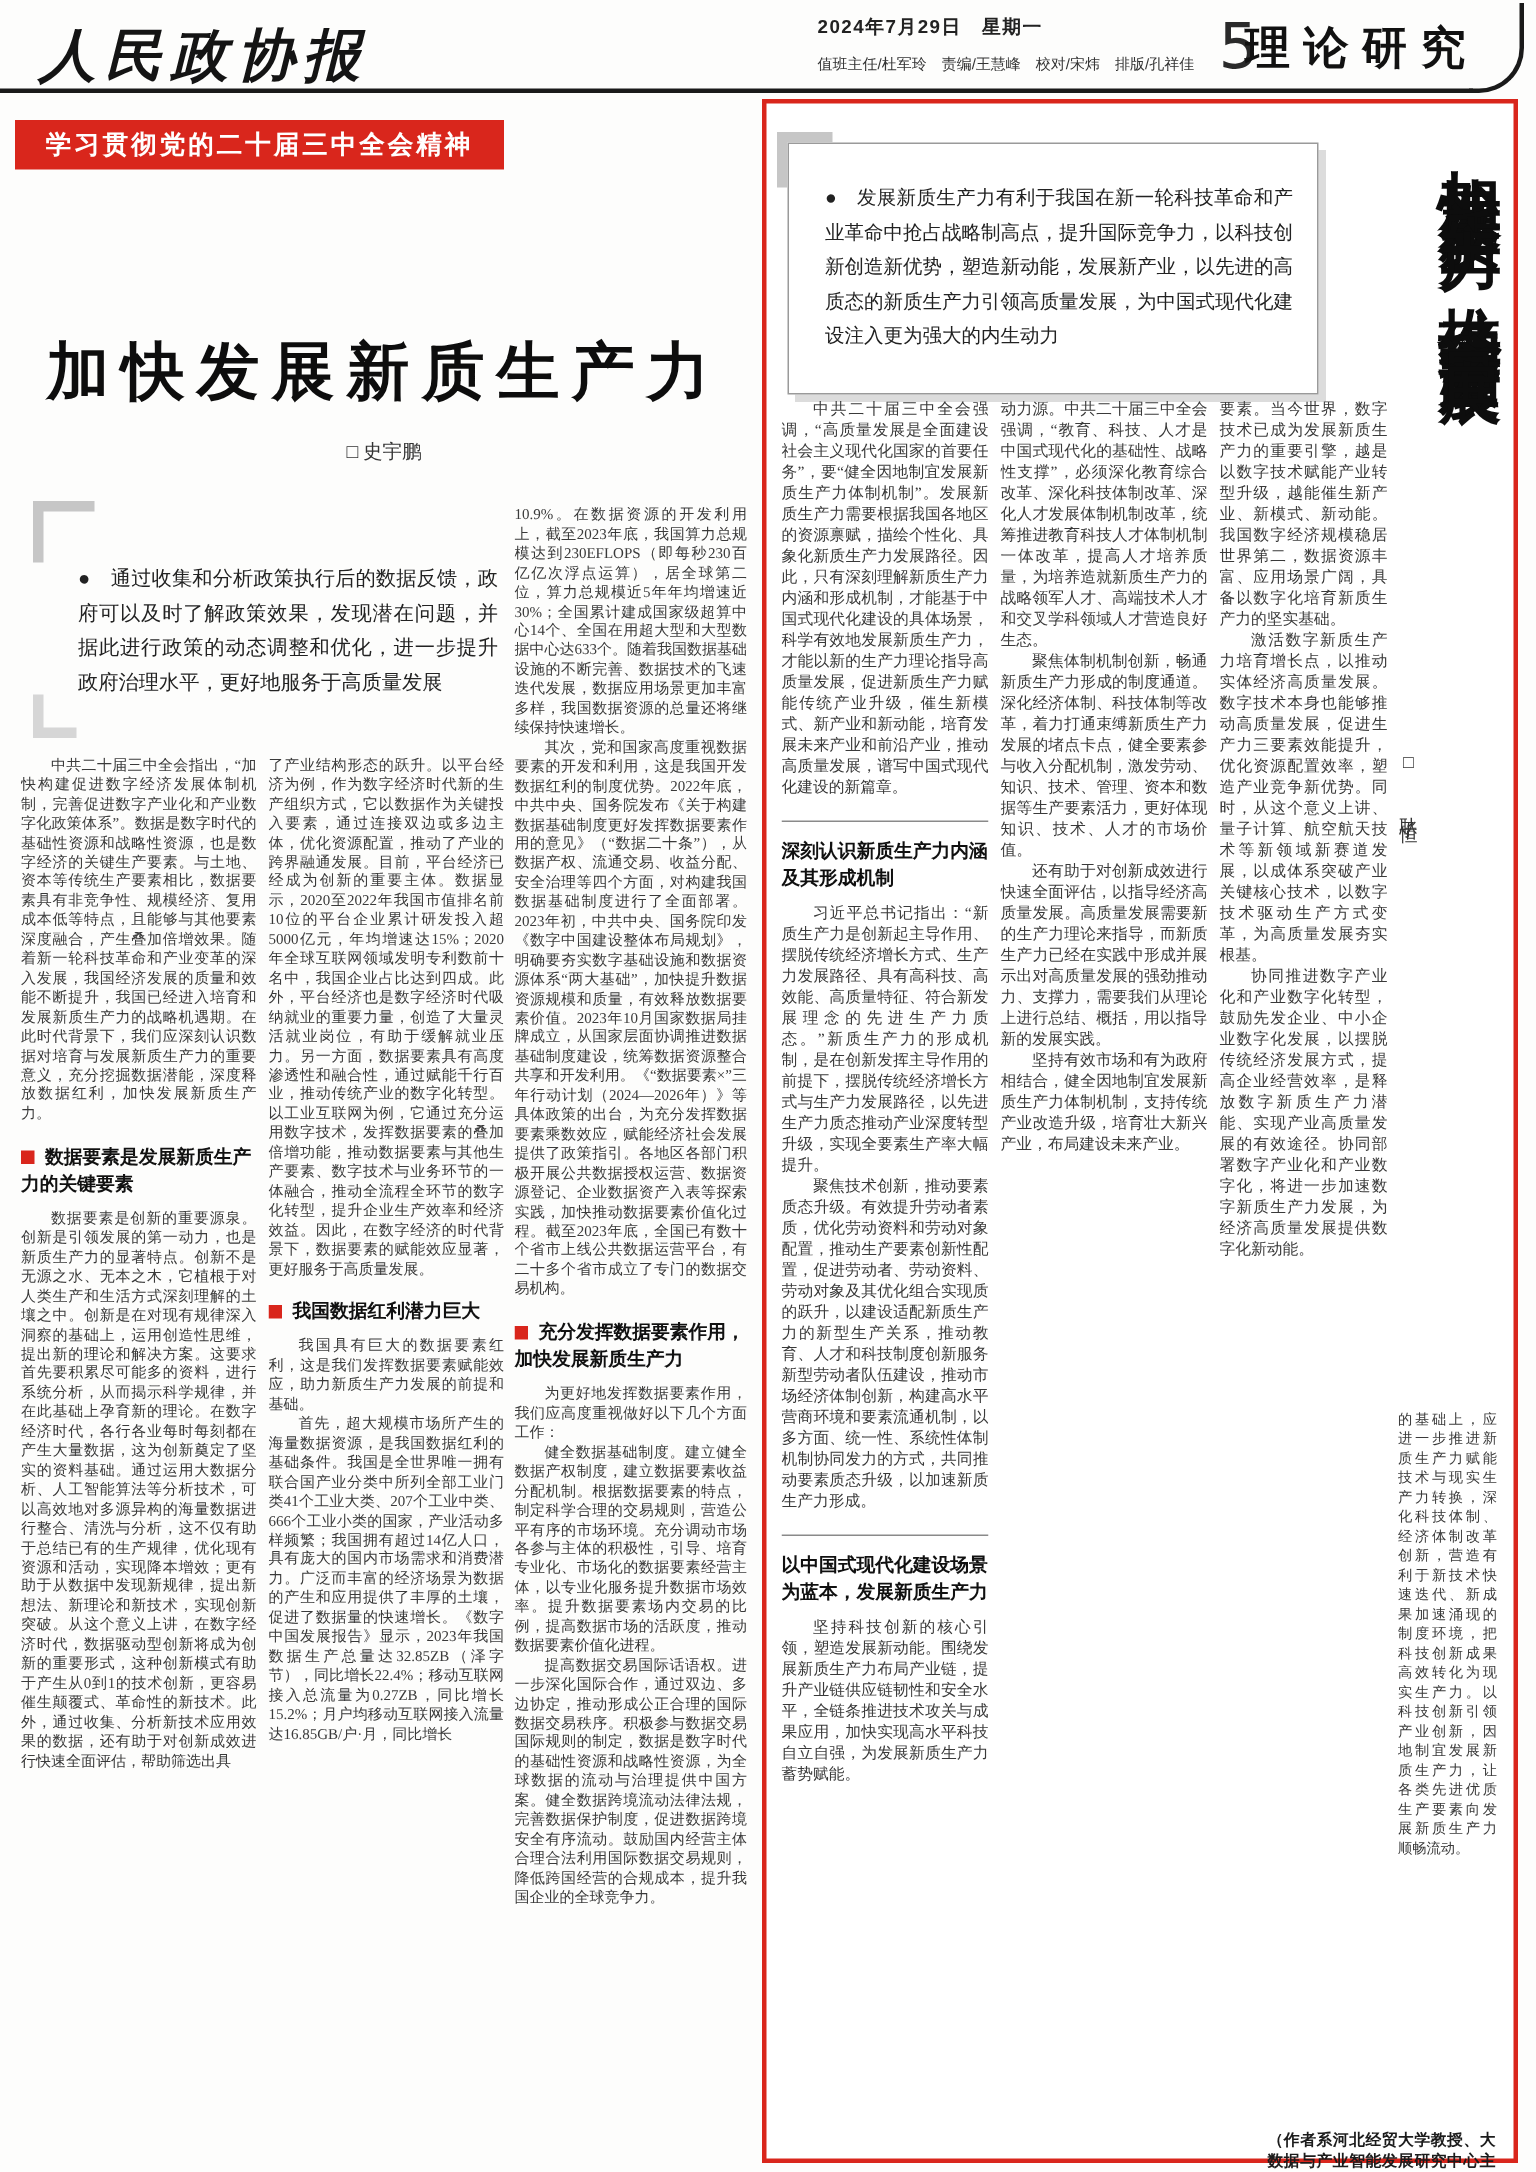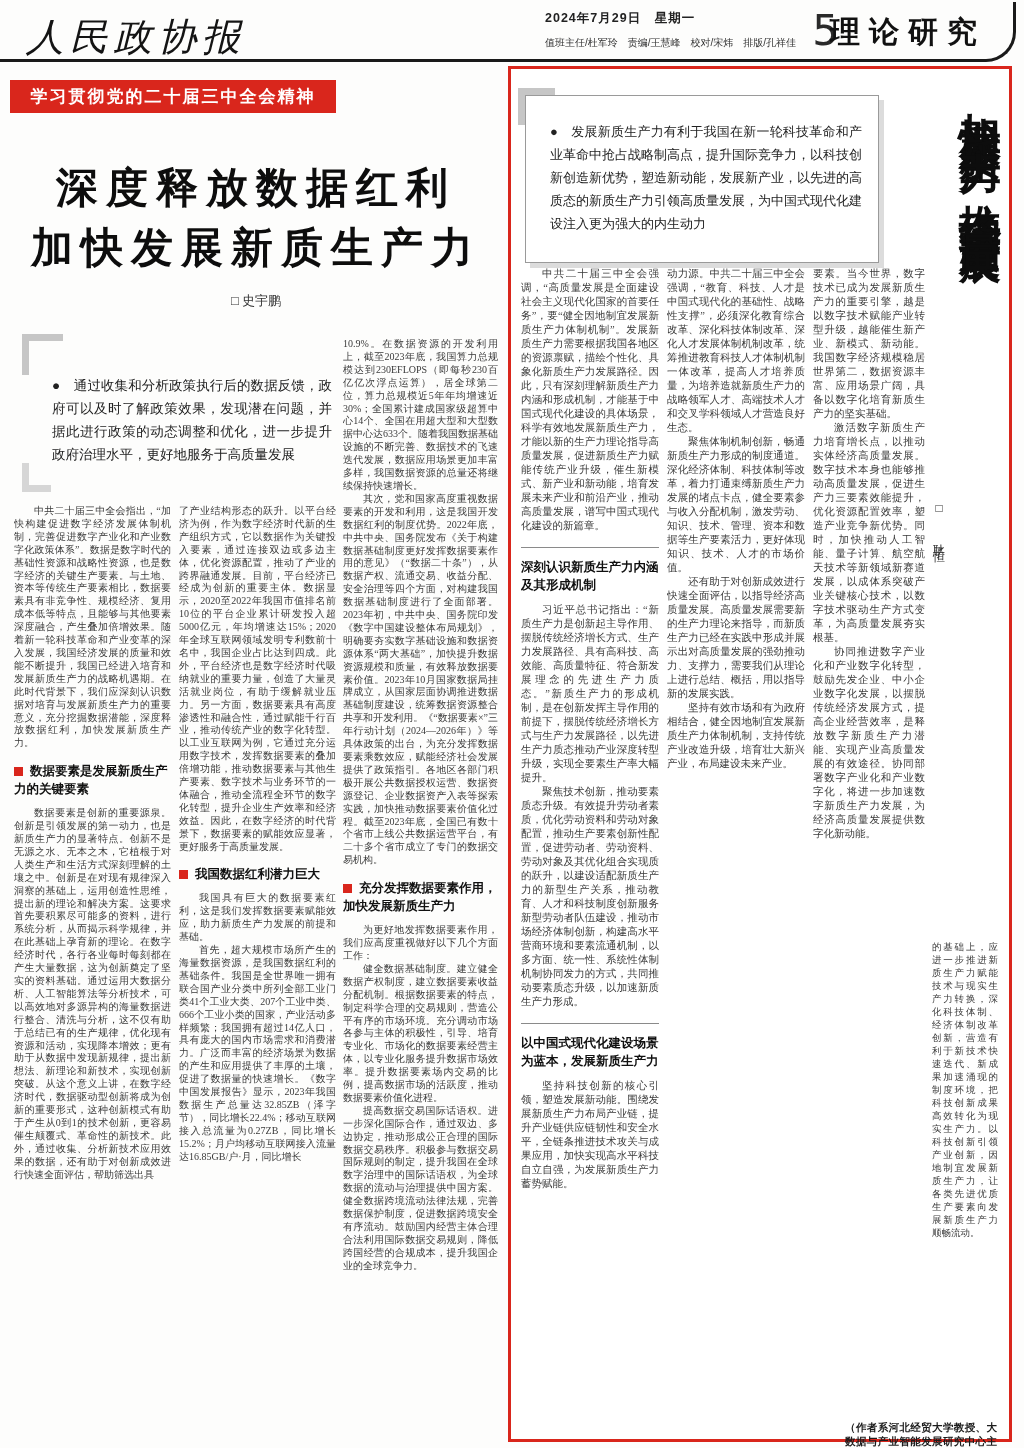--- a/index.html
+++ b/index.html
@@ -1,20 +1,20 @@
 <!DOCTYPE html>
 <html><head>
 <meta charset="utf-8">
 <style>
   html,body{margin:0;padding:0;background:#e8e8e6;}
   .page{position:relative;width:1024px;height:1448px;background:#fdfdfc;margin:0 auto;overflow:hidden;
         font-family:"Liberation Sans",sans-serif;color:#222;}
   
   .masthead{position:absolute;left:26px;top:12px;font-family:"DejaVu Serif",serif;
-            font-style:italic;font-weight:normal;font-size:38px;letter-spacing:6px;color:#141414;}
+            font-style:italic;font-weight:bold;font-size:38px;letter-spacing:6px;color:#141414;}
   .header-meta{position:absolute;left:545px;top:10px;width:278px;text-align:left;}
   .date-line{font-size:12.5px;font-weight:bold;letter-spacing:1px;color:#222;}
   .staff-line{font-size:10px;margin-top:9px;color:#333;white-space:nowrap;}
   .page-no{position:absolute;right:185px;top:6px;font-size:42px;color:#2a2a2a;font-family:"DejaVu Sans",sans-serif;}
   .section-name{position:absolute;right:38px;top:12px;font-size:30px;font-weight:bold;letter-spacing:9px;color:#111;}
   .header-rule{position:absolute;top:59px;left:0;width:982px;border-bottom:3px solid #1a1a1a;}
   .header-arc{position:absolute;top:2px;right:8px;width:34px;height:57px;
               border-right:3px solid #1a1a1a;border-bottom:3px solid #1a1a1a;border-bottom-right-radius:30px;}
   
   .banner{position:absolute;left:10px;top:80px;width:326px;height:33px;line-height:33px;
@@ -78,21 +78,21 @@
     </div>
     <div class="page-no">5</div>
     <div class="section-name">理论研究</div>
     <div class="header-rule"></div>
     <div class="header-arc"></div>
   </div>
 
   <div class="banner" style="background: rgb(217, 38, 28);">学习贯彻党的二十届三中全会精神</div>
 
   <div>
-    <h1 class="headline"><span>深度释放数据红利</span><br><span>加快发展新质生产力</span></h1>
+    <h1 class="headline"><br><span>加快发展新质生产力</span></h1>
     <div class="byline-l">□ 史宇鹏</div>
 
     <div class="quote-left">
       <span class="bracket-tl"></span>
       <span class="bracket-bl"></span>
       <p class="quote-text">●　通过收集和分析政策执行后的数据反馈，政府可以及时了解政策效果，发现潜在问题，并据此进行政策的动态调整和优化，进一步提升政府治理水平，更好地服务于高质量发展</p>
     </div>
 
     <div class="col col-l lc0">
         <div class="para">中共二十届三中全会指出，“加快构建促进数字经济发展体制机制，完善促进数字产业化和产业数字化政策体系”。数据是数字时代的基础性资源和战略性资源，也是数字经济的关键生产要素。与土地、资本等传统生产要素相比，数据要素具有非竞争性、规模经济、复用成本低等特点，且能够与其他要素深度融合，产生叠加倍增效果。随着新一轮科技革命和产业变革的深入发展，我国经济发展的质量和效能不断提升，我国已经进入培育和发展新质生产力的战略机遇期。在此时代背景下，我们应深刻认识数据对培育与发展新质生产力的重要意义，充分挖掘数据潜能，深度释放数据红利，加快发展新质生产力。</div>
@@ -104,21 +104,21 @@
         <div class="subhead-l"><span class="sq" style="background: rgb(217, 38, 28);"></span>我国数据红利潜力巨大</div>
         <div class="para">我国具有巨大的数据要素红利，这是我们发挥数据要素赋能效应，助力新质生产力发展的前提和基础。</div>
         <div class="para">首先，超大规模市场所产生的海量数据资源，是我国数据红利的基础条件。我国是全世界唯一拥有联合国产业分类中所列全部工业门类41个工业大类、207个工业中类、666个工业小类的国家，产业活动多样频繁；我国拥有超过14亿人口，具有庞大的国内市场需求和消费潜力。广泛而丰富的经济场景为数据的产生和应用提供了丰厚的土壤，促进了数据量的快速增长。《数字中国发展报告》显示，2023年我国数据生产总量达32.85ZB（泽字节），同比增长22.4%；移动互联网接入总流量为0.27ZB，同比增长15.2%；月户均移动互联网接入流量达16.85GB/户·月，同比增长</div>
       </div>
     <div class="col col-l lc2">
         <div class="para flush">10.9%。在数据资源的开发利用上，截至2023年底，我国算力总规模达到230EFLOPS（即每秒230百亿亿次浮点运算），居全球第二位，算力总规模近5年年均增速近30%；全国累计建成国家级超算中心14个、全国在用超大型和大型数据中心达633个。随着我国数据基础设施的不断完善、数据技术的飞速迭代发展，数据应用场景更加丰富多样，我国数据资源的总量还将继续保持快速增长。</div>
         <div class="para">其次，党和国家高度重视数据要素的开发和利用，这是我国开发数据红利的制度优势。2022年底，中共中央、国务院发布《关于构建数据基础制度更好发挥数据要素作用的意见》（“数据二十条”），从数据产权、流通交易、收益分配、安全治理等四个方面，对构建我国数据基础制度进行了全面部署。2023年初，中共中央、国务院印发《数字中国建设整体布局规划》，明确要夯实数字基础设施和数据资源体系“两大基础”，加快提升数据资源规模和质量，有效释放数据要素价值。2023年10月国家数据局挂牌成立，从国家层面协调推进数据基础制度建设，统筹数据资源整合共享和开发利用。《“数据要素×”三年行动计划（2024—2026年）》等具体政策的出台，为充分发挥数据要素乘数效应，赋能经济社会发展提供了政策指引。各地区各部门积极开展公共数据授权运营、数据资源登记、企业数据资产入表等探索实践，加快推动数据要素价值化过程。截至2023年底，全国已有数十个省市上线公共数据运营平台，有二十多个省市成立了专门的数据交易机构。</div>
         <div class="subhead-l"><span class="sq" style="background: rgb(217, 38, 28);"></span>充分发挥数据要素作用，加快发展新质生产力</div>
         <div class="para">为更好地发挥数据要素作用，我们应高度重视做好以下几个方面工作：</div>
         <div class="para">健全数据基础制度。建立健全数据产权制度，建立数据要素收益分配机制。根据数据要素的特点，制定科学合理的交易规则，营造公平有序的市场环境。充分调动市场各参与主体的积极性，引导、培育专业化、市场化的数据要素经营主体，以专业化服务提升数据市场效率。提升数据要素场内交易的比例，提高数据市场的活跃度，推动数据要素价值化进程。</div>
-        <div class="para">提高数据交易国际话语权。进一步深化国际合作，通过双边、多边协定，推动形成公正合理的国际数据交易秩序。积极参与数据交易国际规则的制定，提升我国在全球数字治理中的国际话语权，为全球数据的流动与治理提供中国方案。健全数据跨境流动法律法规，完善数据保护制度，促进数据跨境安全有序流动。鼓励国内经营主体合理合法利用国际数据交易规则，降低跨国经营的合规成本，提升我国企业的全球竞争力。</div>
+        <div class="para">提高数据交易国际话语权。进一步深化国际合作，通过双边、多边协定，推动形成公正合理的国际数据交易秩序。积极参与数据交易国际规则的制定，数据是数字时代的基础性资源和战略性资源，为全球数据的流动与治理提供中国方案。健全数据跨境流动法律法规，完善数据保护制度，促进数据跨境安全有序流动。鼓励国内经营主体合理合法利用国际数据交易规则，降低跨国经营的合规成本，提升我国企业的全球竞争力。</div>
       </div>
   </div>
 
   <div class="red-box" style="border: 3px solid rgb(217, 38, 28);">
     <div class="quote-box">
       <span class="bracket"></span>
       <p class="quote-text">●　发展新质生产力有利于我国在新一轮科技革命和产业革命中抢占战略制高点，提升国际竞争力，以科技创新创造新优势，塑造新动能，发展新产业，以先进的高质态的新质生产力引领高质量发展，为中国式现代化建设注入更为强大的内生动力</p>
     </div>
 
     <div class="v-title">加快发展新质生产力　推动经济高质量发展</div>
@@ -133,21 +133,21 @@
         <div class="para">坚持科技创新的核心引领，塑造发展新动能。围绕发展新质生产力布局产业链，提升产业链供应链韧性和安全水平，全链条推进技术攻关与成果应用，加快实现高水平科技自立自强，为发展新质生产力蓄势赋能。</div>
       </div>
     <div class="col col-r rc1">
         <div class="para flush">动力源。中共二十届三中全会强调，“教育、科技、人才是中国式现代化的基础性、战略性支撑”，必须深化教育综合改革、深化科技体制改革、深化人才发展体制机制改革，统筹推进教育科技人才体制机制一体改革，提高人才培养质量，为培养造就新质生产力的战略领军人才、高端技术人才和交叉学科领域人才营造良好生态。</div>
         <div class="para">聚焦体制机制创新，畅通新质生产力形成的制度通道。深化经济体制、科技体制等改革，着力打通束缚新质生产力发展的堵点卡点，健全要素参与收入分配机制，激发劳动、知识、技术、管理、资本和数据等生产要素活力，更好体现知识、技术、人才的市场价值。</div>
         <div class="para">还有助于对创新成效进行快速全面评估，以指导经济高质量发展。高质量发展需要新的生产力理论来指导，而新质生产力已经在实践中形成并展示出对高质量发展的强劲推动力、支撑力，需要我们从理论上进行总结、概括，用以指导新的发展实践。</div>
         <div class="para">坚持有效市场和有为政府相结合，健全因地制宜发展新质生产力体制机制，支持传统产业改造升级，培育壮大新兴产业，布局建设未来产业。</div>
       </div>
     <div class="col col-r rc2">
         <div class="para flush">要素。当今世界，数字技术已成为发展新质生产力的重要引擎，越是以数字技术赋能产业转型升级，越能催生新产业、新模式、新动能。我国数字经济规模稳居世界第二，数据资源丰富、应用场景广阔，具备以数字化培育新质生产力的坚实基础。</div>
-        <div class="para">激活数字新质生产力培育增长点，以推动实体经济高质量发展。数字技术本身也能够推动高质量发展，促进生产力三要素效能提升，优化资源配置效率，塑造产业竞争新优势。同时，加快推动人工智能、量子计算、航空航天技术等新领域新赛道发展，以成体系突破产业关键核心技术，以数字技术驱动生产方式变革，为高质量发展夯实根基。</div>
+        <div class="para">激活数字新质生产力培育增长点，以推动实体经济高质量发展。数字技术本身也能够推动高质量发展，促进生产力三要素效能提升，优化资源配置效率，塑造产业竞争新优势。同时，从这个意义上讲、量子计算、航空航天技术等新领域新赛道发展，以成体系突破产业关键核心技术，以数字技术驱动生产方式变革，为高质量发展夯实根基。</div>
         <div class="para">协同推进数字产业化和产业数字化转型，鼓励先发企业、中小企业数字化发展，以摆脱传统经济发展方式，提高企业经营效率，是释放数字新质生产力潜能、实现产业高质量发展的有效途径。协同部署数字产业化和产业数字化，将进一步加速数字新质生产力发展，为经济高质量发展提供数字化新动能。</div>
       </div>
     <div class="col col-r rc3">
         <div class="para flush">的基础上，应进一步推进新质生产力赋能技术与现实生产力转换，深化科技体制、经济体制改革创新，营造有利于新技术快速迭代、新成果加速涌现的制度环境，把科技创新成果高效转化为现实生产力。以科技创新引领产业创新，因地制宜发展新质生产力，让各类先进优质生产要素向发展新质生产力顺畅流动。</div>
       </div>
 
     <div class="credit-r">（作者系河北经贸大学教授、大数据与产业智能发展研究中心主任）</div>
   </div>
 
 </div>

